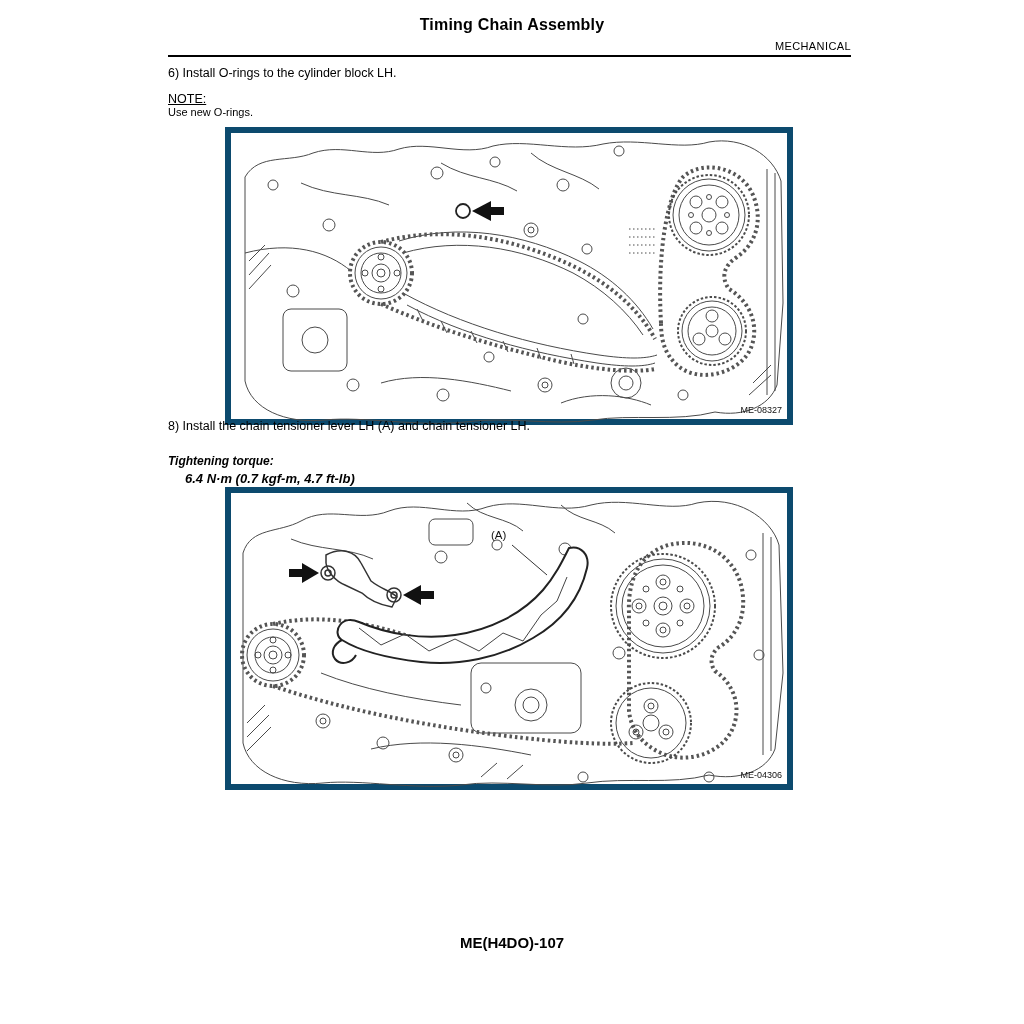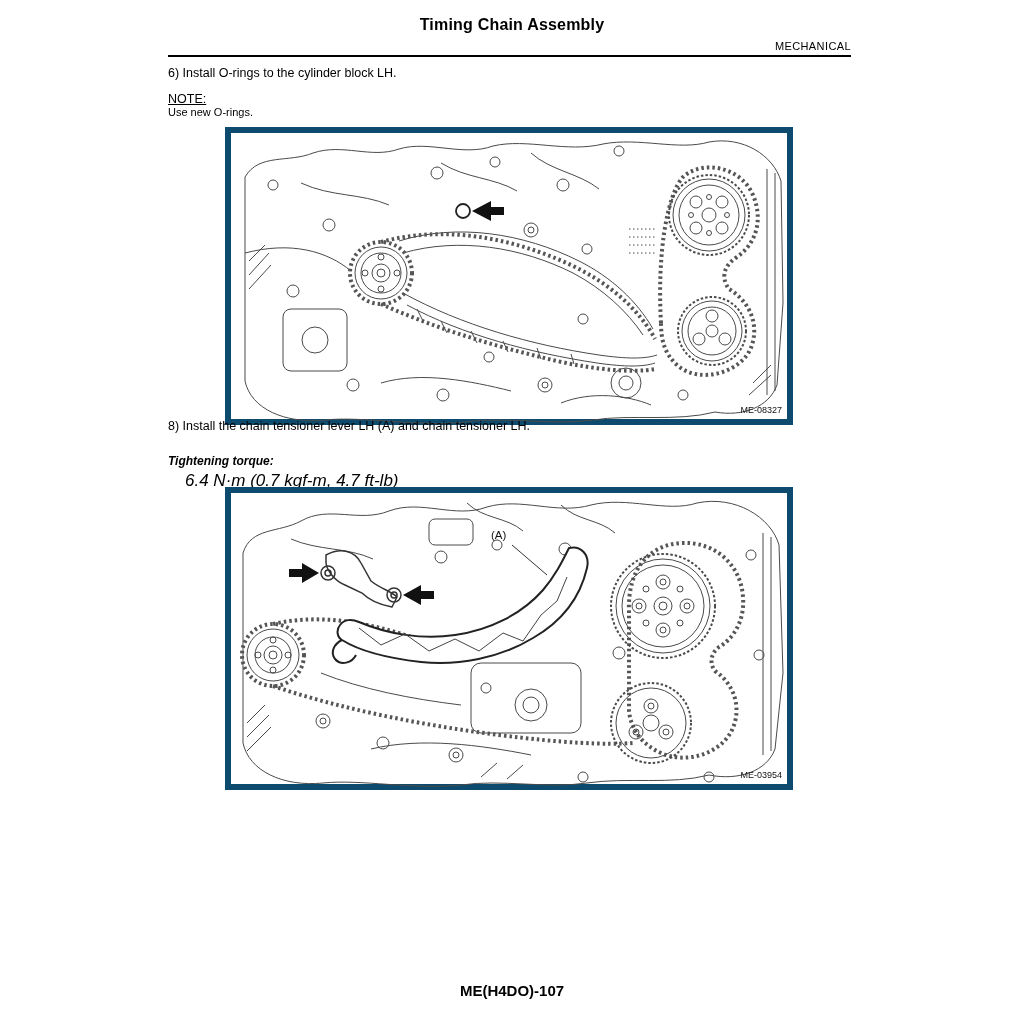--- a/index.html
+++ b/index.html
@@ -22,24 +22,24 @@
   .fig1 { top:127px; width:568px; height:298px; }
   .fig2 { top:487px; width:568px; height:303px; }
   .fig svg { display:block; }
 
   .fig-id { position:absolute; right:5px; bottom:4px; font-size:9px; color:#111; }
   .fig-label-a { position:absolute; left:260px; top:36px; font-size:11.5px; color:#111; }
 
   .step8 { top:408px;margin-top:11px; }
   .torque-label { position:absolute; left:168px; top:454px; font-size:12px;
                   font-weight:700; font-style:italic; }
-  .torque-value { position:absolute; left:185px; top:471px; font-size:17px;
-                  font-weight:400; font-style:italic; }
-
-  .footer { position:absolute; top:982px; left:0; width:100%; text-align:center;
+  .torque-value { position:absolute; left:185px; top:471px; font-size:13px;
+                  font-weight:700; font-style:italic; }
+
+  .footer { position:absolute; top:934px; left:0; width:100%; text-align:center;
             font-size:15px; font-weight:700; }
 </style>
 </head>
 <body>
 
 <div class="page">
 
   <div class="title">Timing Chain Assembly</div>
   <div class="section">MECHANICAL</div>
   <div class="rule"></div>
@@ -231,18 +231,18 @@
         <rect x="58" y="76" width="13" height="8"></rect>
         <polygon points="71,70 71,90 88,80"></polygon>
       </g>
       <g fill="#111">
         <polygon points="172,102 190,92 190,112"></polygon>
         <rect x="190" y="98" width="13" height="8"></rect>
       </g>
       <path d="M281,52 L316,82" stroke="#333" stroke-width="1" fill="none"></path>
     </svg>
     <span class="fig-label-a">(A)</span>
-    <span class="fig-id">ME-03954</span>
+    <span class="fig-id">ME-04306</span>
   </figure>
 
   <div class="footer">ME(H4DO)-107</div>
 
 </div>
 
 </body></html>

